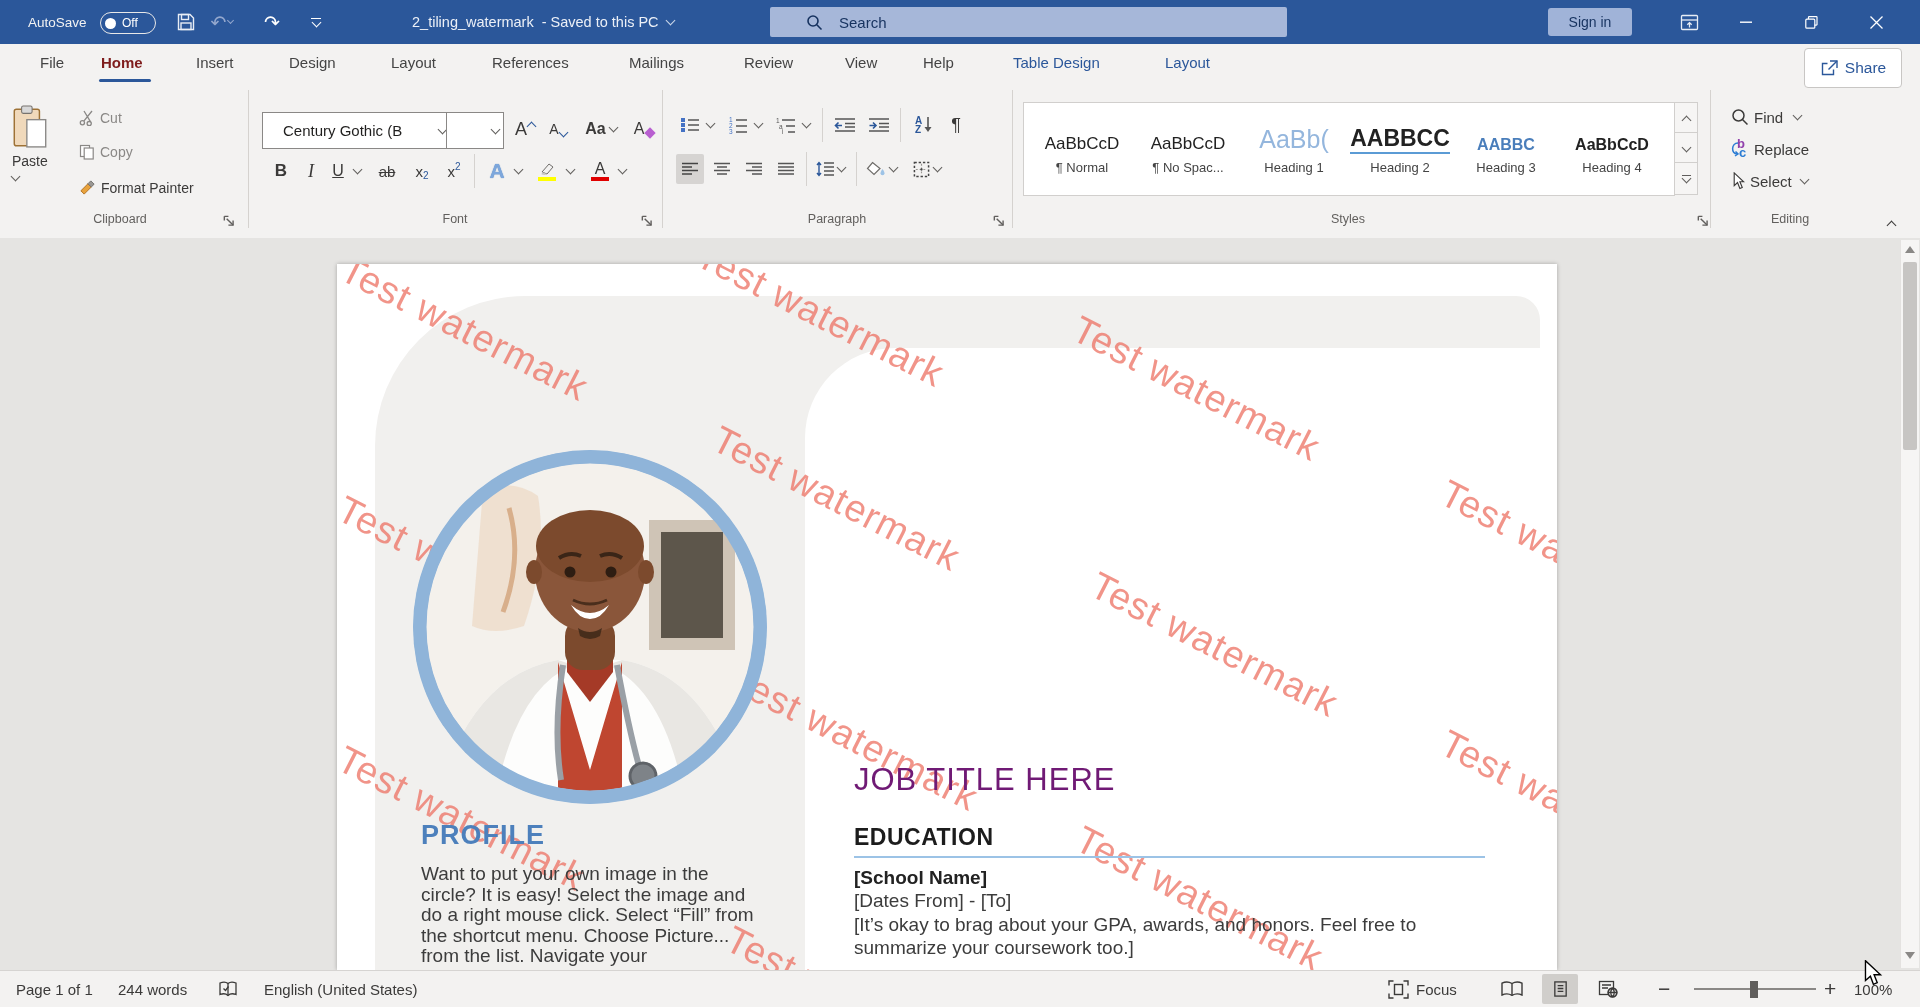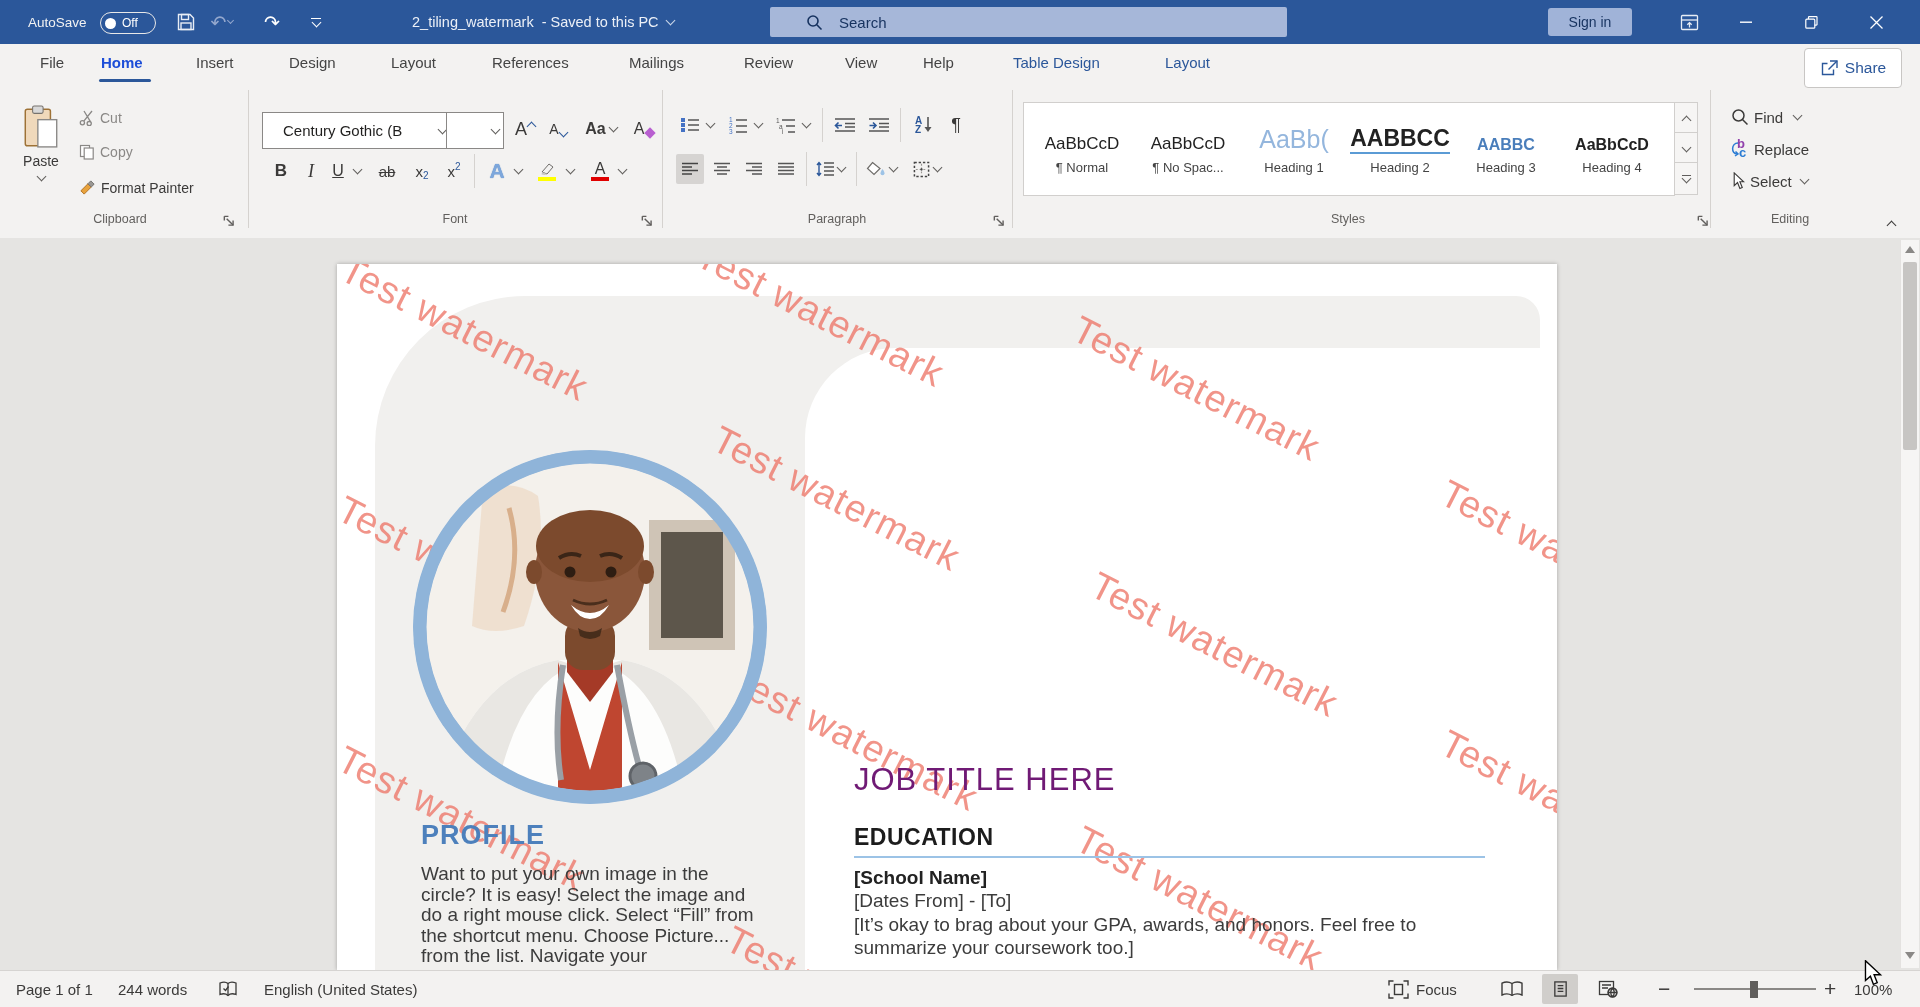--- a/index.html
+++ b/index.html
@@ -26,21 +26,21 @@
              border-radius:2px;display:flex;align-items:center;color:#16325f;cursor:text;}
   .searchbox .mag{margin-left:36px;}
   .searchbox .ph{margin-left:16px;font-size:15px;}
   .signin{position:absolute;left:1548px;top:8px;width:84px;height:28px;background:#a0b3d8;border-radius:3px;
           display:flex;align-items:center;justify-content:center;font-size:14px;color:#16325f;cursor:pointer;}
   .winbtn{position:absolute;top:0;width:46px;height:44px;display:flex;align-items:center;justify-content:center;cursor:pointer;}
 
   
   .tabrow{position:absolute;left:0;top:44px;width:1920px;height:38px;background:#f3f2f1;}
   .tab{position:absolute;top:0;height:38px;line-height:38px;font-size:15px;color:#444;cursor:pointer;white-space:nowrap;}
-  .tab.sel{font-weight:bold;color:#1d4ed8;}
+  .tab.sel{font-weight:bold;color:#7f1d1d;}
   .tab.ctx{color:#2b579a;}
   .tab-underline{position:absolute;top:35px;height:3px;background:#2b579a;border-radius:2px;}
   .sharebtn{position:absolute;left:1804px;top:48px;width:96px;height:38px;background:#fff;border:1px solid #c8c6c4;
             border-radius:4px;display:flex;align-items:center;justify-content:center;gap:7px;
             font-size:15.5px;color:#2b579a;cursor:pointer;z-index:5;}
 
   
   .ribbon{position:absolute;left:0;top:82px;width:1920px;height:156px;background:#f3f2f1;
           border-bottom:1px solid #d8d6d4;font-size:14px;color:#3b3a39;}
   .vdiv{position:absolute;top:8px;height:138px;width:1px;background:#d5d2cf;}
@@ -53,21 +53,21 @@
   .combo .txt{padding-left:8px;white-space:nowrap;overflow:hidden;flex:1;}
   .combo .chev{color:#605e5c;margin-right:7px;flex:none;}
   .sbtn{position:absolute;display:flex;align-items:center;justify-content:center;height:30px;cursor:pointer;border-radius:2px;}
   .sbtn.on{background:#d6d4d2;}
   .fx-b{font-weight:bold;font-size:17px;}
   .fx-i{font-family:"Liberation Serif",serif;font-style:italic;font-size:18px;}
   .fx-u{text-decoration:underline;font-size:16px;}
   .fx-s{text-decoration:line-through;font-size:15px;}
   .blue2{color:#2b579a;}
   .paste-big{position:absolute;left:12px;top:23px;width:58px;height:96px;display:flex;flex-direction:column;
-             align-items:center;cursor:pointer;border-radius:2px;}
+             align-items:flex-start;cursor:pointer;border-radius:2px;}
   .paste-big .plabel{font-size:14px;margin-top:4px;}
   .stylecard{position:absolute;top:24px;width:100px;height:82px;cursor:pointer;text-align:center;border-radius:2px;}
   .stylecard .sample{height:48px;display:flex;align-items:flex-end;justify-content:center;
                      white-space:nowrap;overflow:hidden;color:#222;}
   .stylecard .slabel{font-size:13px;color:#444;margin-top:6px;white-space:nowrap;}
   .s-h1{color:#94b6dd !important;font-size:25px;}
   .s-h2{font-weight:bold;font-size:23px;border-bottom:2px solid #5b9bd5;}
   .s-h3{color:#4a7ebb !important;font-weight:bold;font-size:16px;}
   .s-h4{font-weight:bold;font-size:16px;}
   .s-n{font-size:17px;}

